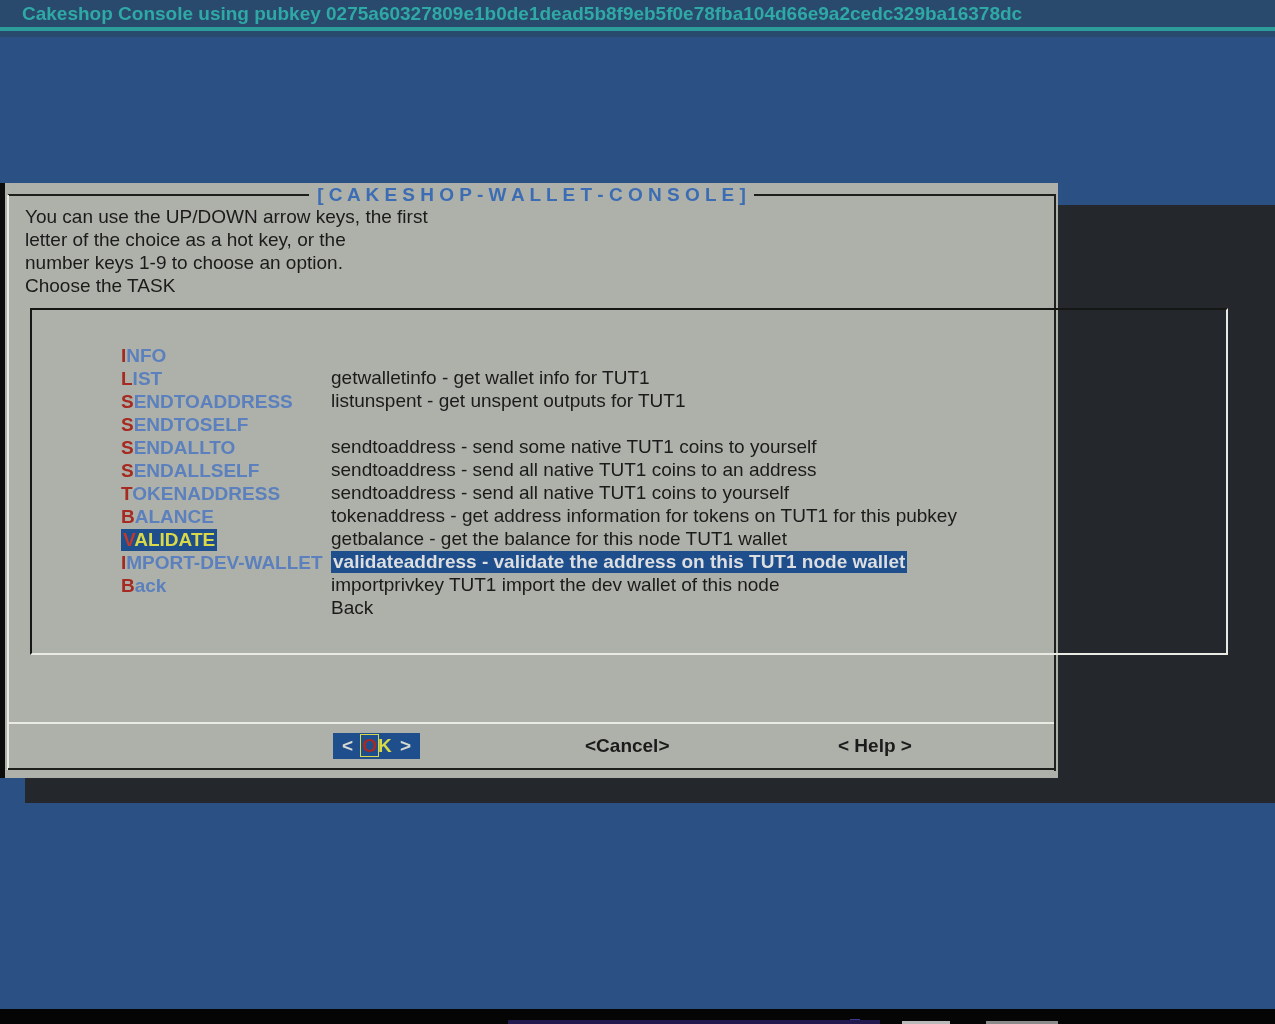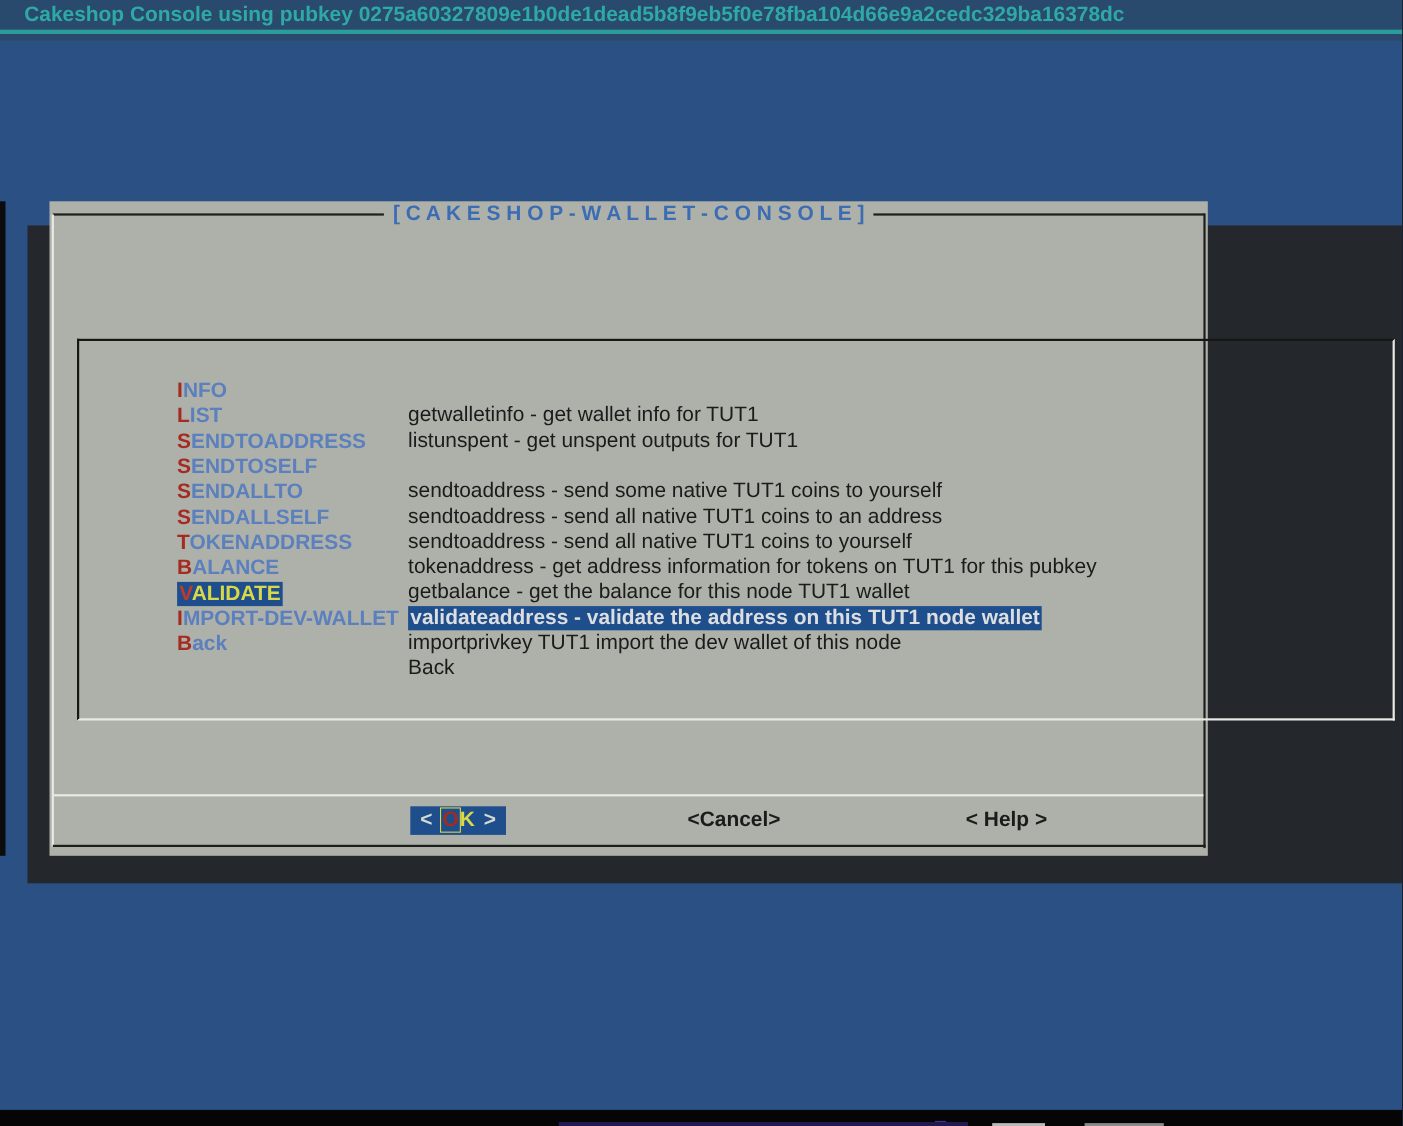--- a/index.html
+++ b/index.html
@@ -16,21 +16,21 @@
 
   
   .topbar{position:absolute;left:0;top:0;width:1275px;height:27px;background:var(--topbar_bg);}
   .topbar-title{position:absolute;left:22px;top:3px;color:var(--topbar_text);font-weight:bold;white-space:pre;}
   .topbar-line{position:absolute;left:0;top:27px;width:1275px;height:4px;background:var(--teal_line);}
   .topbar-under{position:absolute;left:0;top:31px;width:1275px;height:6px;background:var(--topbar_bg);}
 
   
   .dialog-shadow{position:absolute;left:25px;top:205px;width:1250px;height:598px;background:var(--shadow);}
   .left-strip{position:absolute;left:0;top:183px;width:5px;height:595px;background:#0c0c0c;}
-  .dialog{position:absolute;left:5px;top:183px;width:1053px;height:595px;background:var(--dialog_bg);margin-left:40px;}
+  .dialog{position:absolute;left:5px;top:183px;width:1053px;height:595px;background:var(--dialog_bg);}
 
   .title-line{position:absolute;left:3px;right:3px;top:11px;height:2px;background:var(--border_dark);}
   .dialog-title{position:absolute;left:0;right:0;top:1px;text-align:center;pointer-events:none;}
   .dialog-title span{display:inline-block;background:var(--dialog_bg);padding:0 8px;
     color:var(--dialog_title);font-weight:bold;white-space:pre;}
 
   .border-left{position:absolute;left:2px;top:12px;height:575px;width:2px;background:var(--border_light);}
   .border-right{position:absolute;right:2px;top:11px;height:577px;width:2px;background:var(--border_dark);}
   .border-bottom{position:absolute;left:3px;right:2px;top:585px;height:2px;background:var(--border_dark);}
   .separator{position:absolute;left:4px;right:4px;top:539px;height:2px;background:var(--border_light);}
@@ -84,20 +84,24 @@
   <div class="dialog">
     <div class="title-line"></div>
     <div class="dialog-title">
       <span>[ C A K E S H O P - W A L L E T - C O N S O L E ]</span>
     </div>
     <div class="border-left"></div>
     <div class="border-right"></div>
     <div class="border-bottom"></div>
     <div class="separator"></div>
 
+    <div class="instructions">You can use the UP/DOWN arrow keys, the first
+letter of the choice as a hot key, or the
+number keys 1-9 to choose an option.
+Choose the TASK</div>
 
     <div class="listbox">
       <div class="menu">
         <div class="menu-row">
           <span class="tag"><span class="hot">I</span><span class="rest">NFO</span></span>
           <span class="desc">getwalletinfo - get wallet info for TUT1</span>
         </div>
         <div class="menu-row">
           <span class="tag"><span class="hot">L</span><span class="rest">IST</span></span>
           <span class="desc">listunspent - get unspent outputs for TUT1</span>

